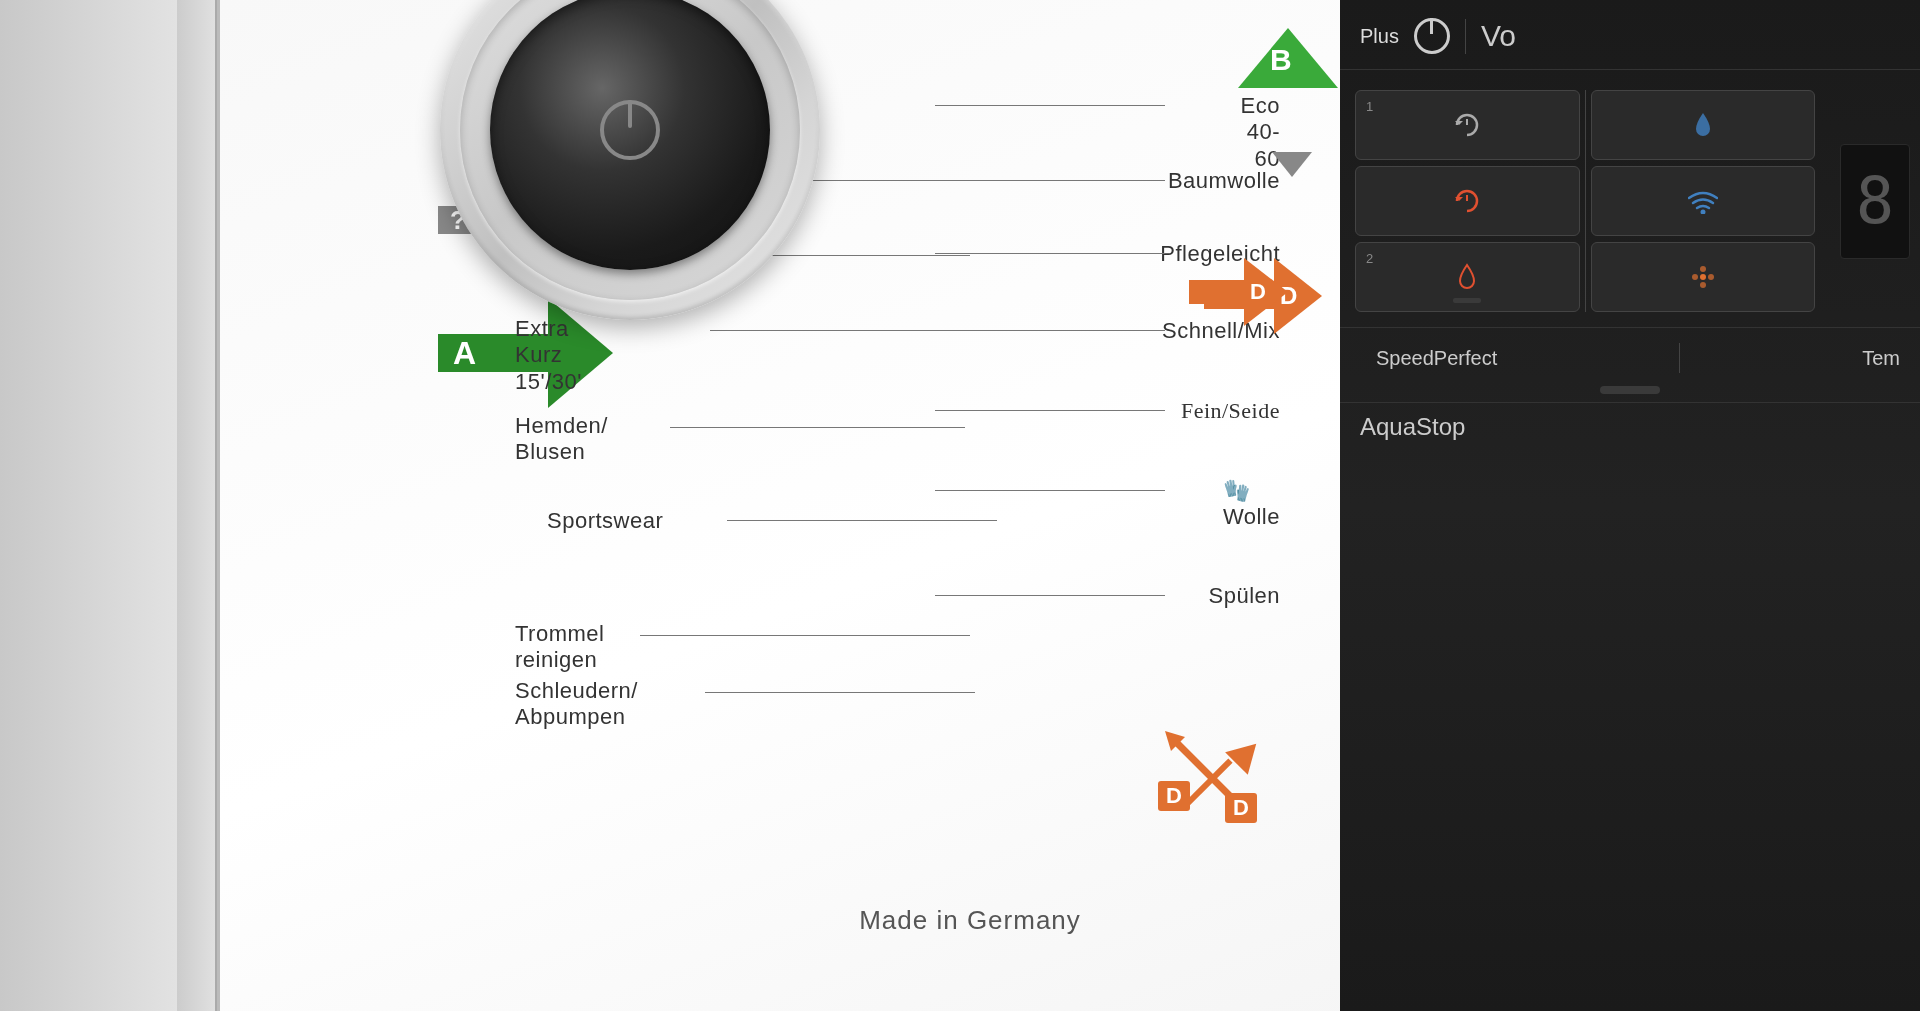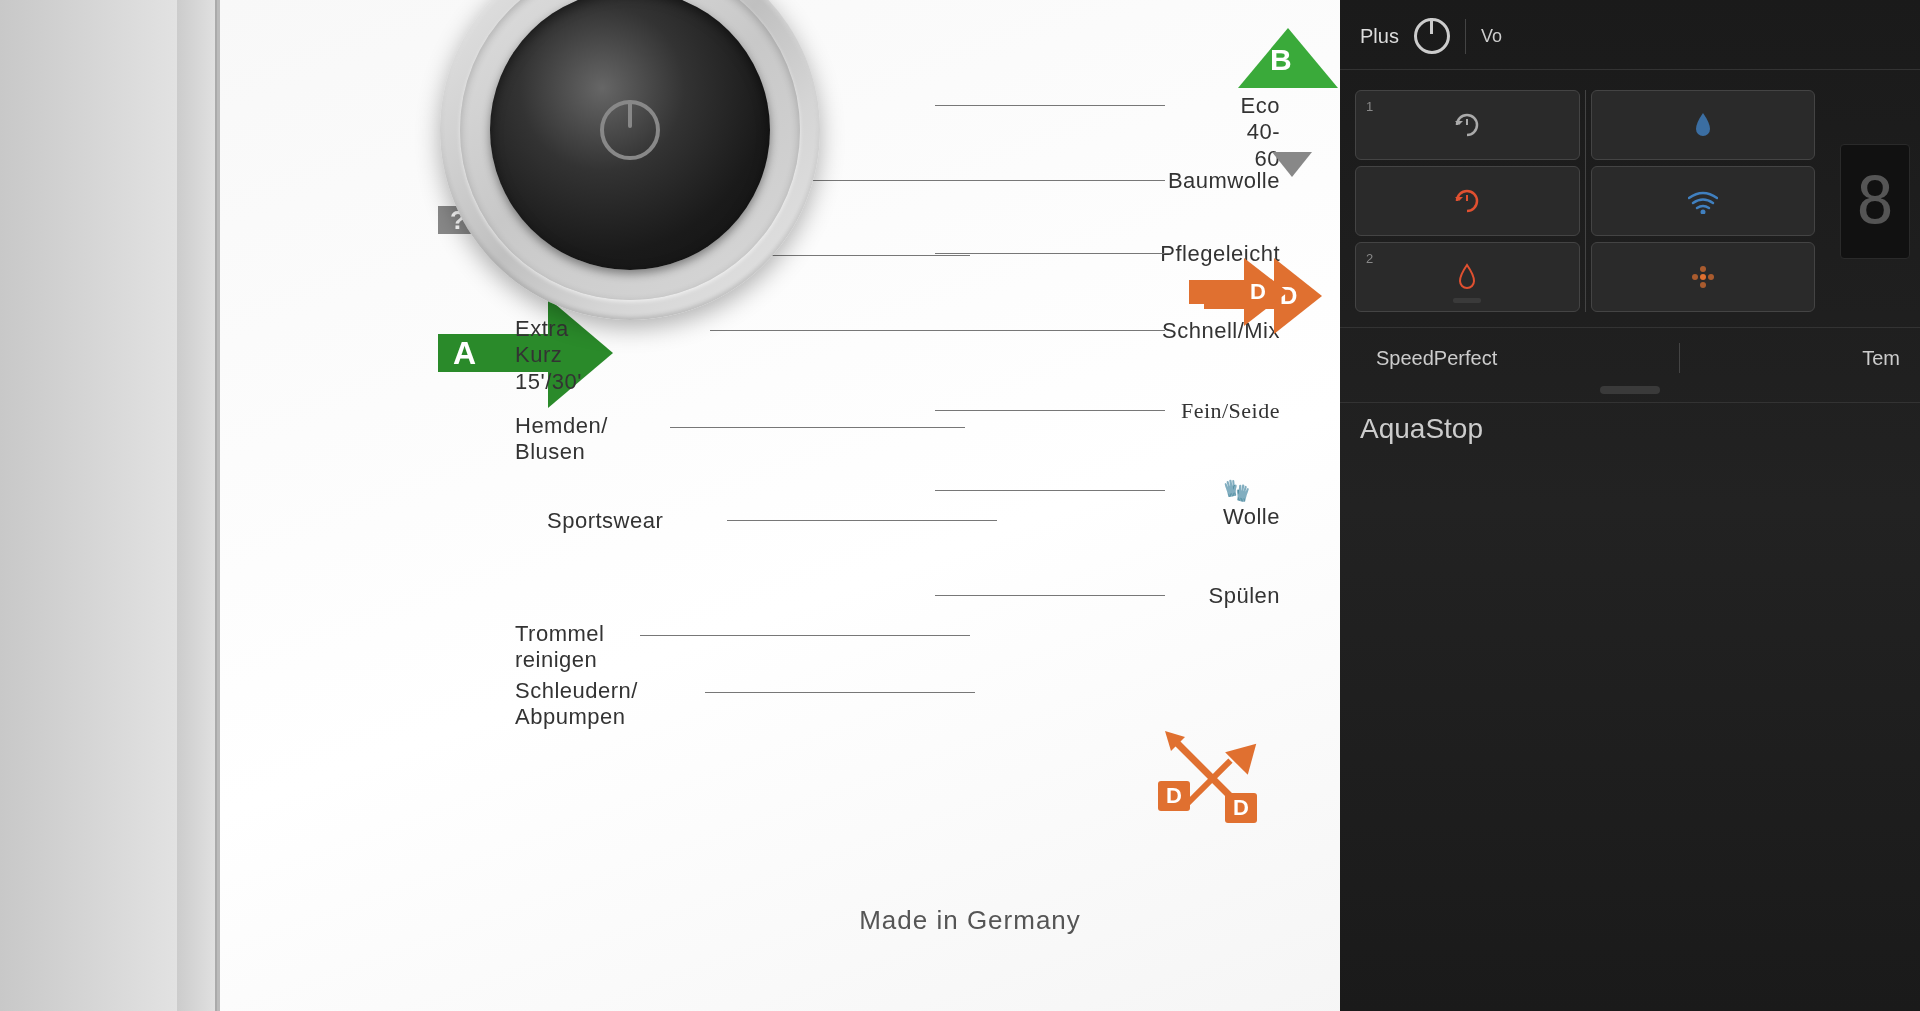--- a/index.html
+++ b/index.html
@@ -372,21 +372,21 @@
 
   </div>
 
   <div class="control-panel">
 
     <div style="display:flex; align-items:center; justify-content:space-between; padding:18px 20px 15px; border-bottom:1px solid #333;">
       <div style="display:flex; align-items:center; gap:15px;">
         <span style="color:#ddd; font-size:20px;">Plus</span>
         <div class="panel-power-btn"></div>
         <div style="width:1px; height:35px; background:#444;"></div>
-        <span style="color:#ccc; font-size:18px;">Vo</span>
+        <span style="color:#ccc; font-size:30px;">Vo</span>
       </div>
     </div>
 
     <div style="display:flex; margin-top:10px;">
 
       <div style="flex:1; display:flex; flex-direction:column; gap:6px; padding:10px 5px 10px 15px;">
 
         <div class="panel-button">
           <span class="btn-number">1</span>
           <svg width="28" height="28" viewBox="0 0 28 28">
@@ -458,21 +458,21 @@
         <div style="width:1px; height:30px; background:#444;"></div>
         <span style="color:#ccc; font-size:20px;">Tem</span>
       </div>
     </div>
 
     <div style="display:flex; justify-content:center; margin:8px 0;">
       <div style="width:60px; height:8px; background:#3a3a3a; border-radius:4px;"></div>
     </div>
 
     <div style="padding:10px 20px 10px; border-top:1px solid #333;">
-      <span style="color:#ccc; font-size:28px;">AquaStop</span>
+      <span style="color:#ccc; font-size:24px;">AquaStop</span>
     </div>
 
   </div>
 
   <div style="position:absolute; right:632px; top:258px; display:flex; align-items:center;">
     <div style="display:flex; flex-direction:row; align-items:center;">
       <div style="width:55px; height:24px; background:#e07030;"></div>
       <div style="width:0; height:0; border-top:34px solid transparent; border-bottom:34px solid transparent; border-left:44px solid #e07030; position:relative;">
         <span style="position:absolute; left:-38px; top:50%; transform:translateY(-50%); color:white; font-size:22px; font-weight:bold;">D</span>
       </div>

